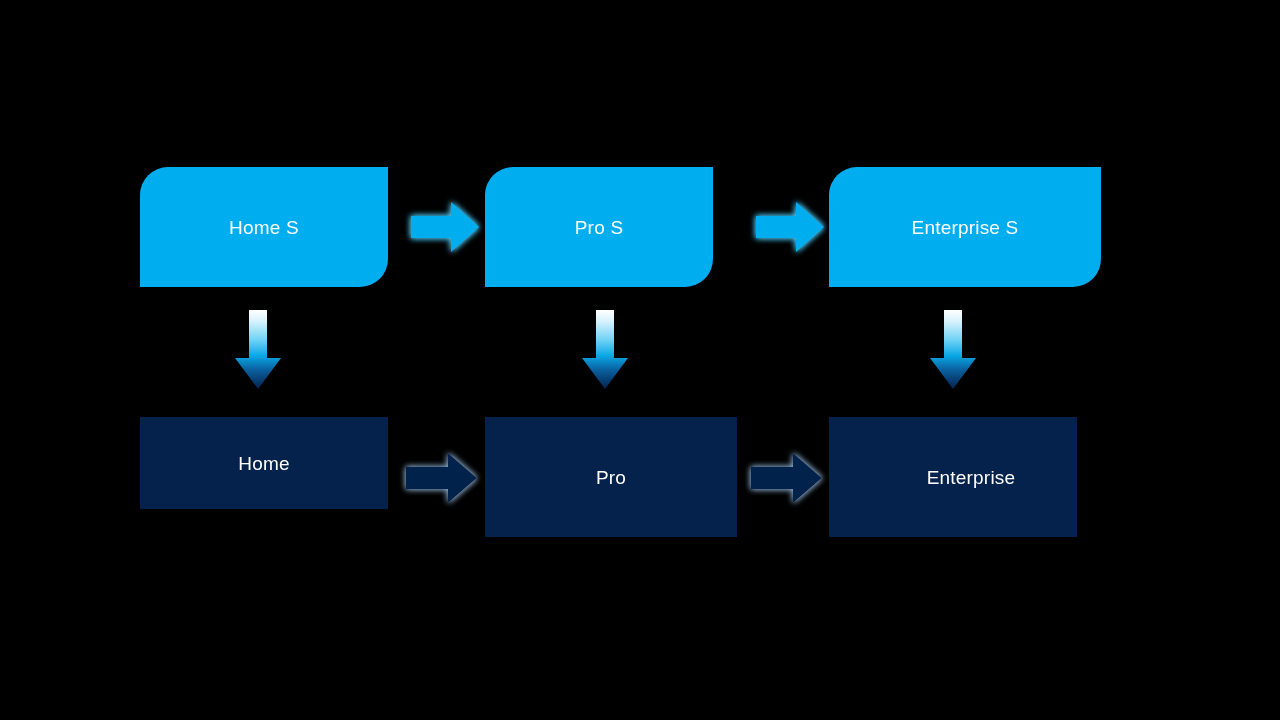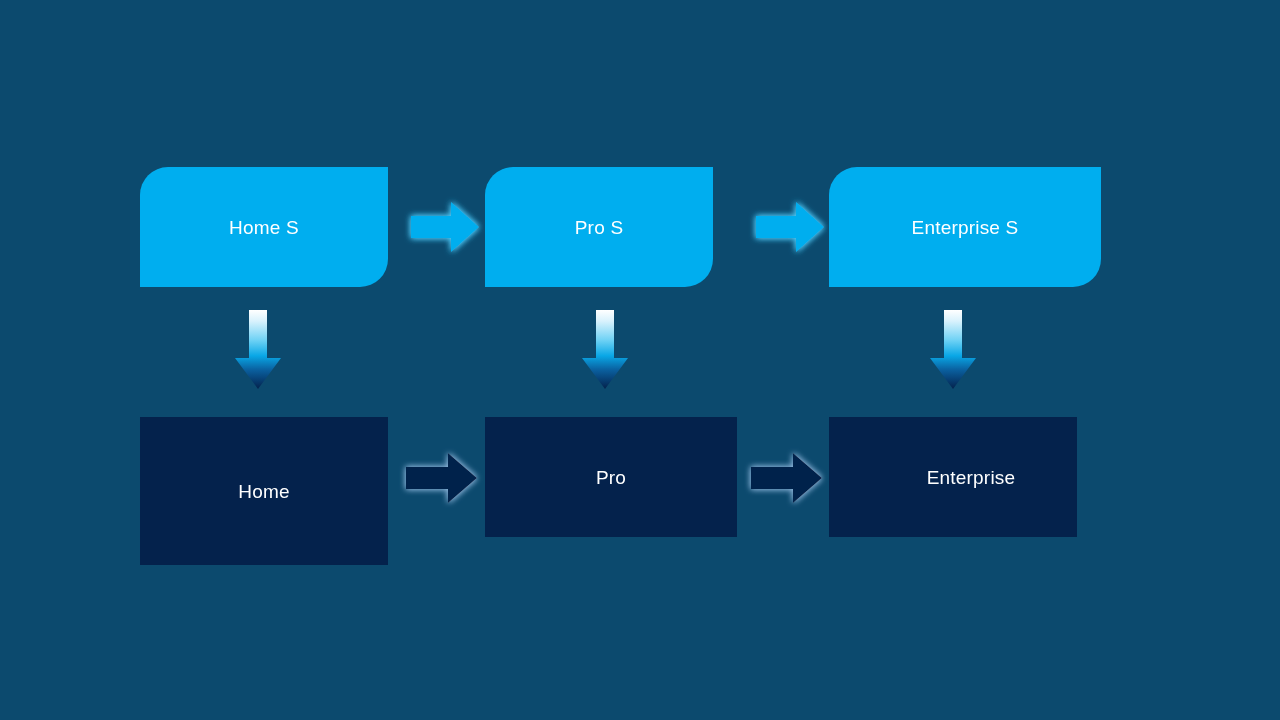--- a/index.html
+++ b/index.html
@@ -6,21 +6,21 @@
   * { margin:0; padding:0; box-sizing:border-box; }
   html, body {
     width:1280px; height:720px;
     background:#ffffff;
     font-family:"Liberation Sans", sans-serif;
     overflow:hidden;
   }
   #canvas {
     position:relative;
     width:1280px; height:720px;
-    background:#0c4a6e;
+    background:#000000;
   }
 
   
   .node {
     position:absolute;
     display:flex;
     align-items:center;
     justify-content:center;
     color:#ffffff;
     font-size:19px;
@@ -119,21 +119,21 @@
       <polygon fill="url(#vgrad)" points="21,0 39,0 39,48 53,48 30,79 7,48 21,48"></polygon>
     </svg>
   </div>
 
   <div class="arrow" style="left:923px; top:310px;">
     <svg width="60" height="82" viewBox="0 0 60 82">
       <polygon fill="url(#vgrad)" points="21,0 39,0 39,48 53,48 30,79 7,48 21,48"></polygon>
     </svg>
   </div>
 
-  <div class="node node-bottom" style="left:140px; top:417px; width:248px; height:148px;">
+  <div class="node node-bottom" style="left:140px; top:417px; width:248px; height:92px;">
     <span class="node-label">Home</span>
   </div>
 
   <div class="node node-bottom" style="left:485px; top:417px; width:252px; height:120px;">
     <span class="node-label">Pro</span>
   </div>
 
   <div class="node node-bottom" style="left:829px; top:417px; width:248px; height:120px;padding-left:36px;">
     <span class="node-label">Enterprise</span>
   </div>

